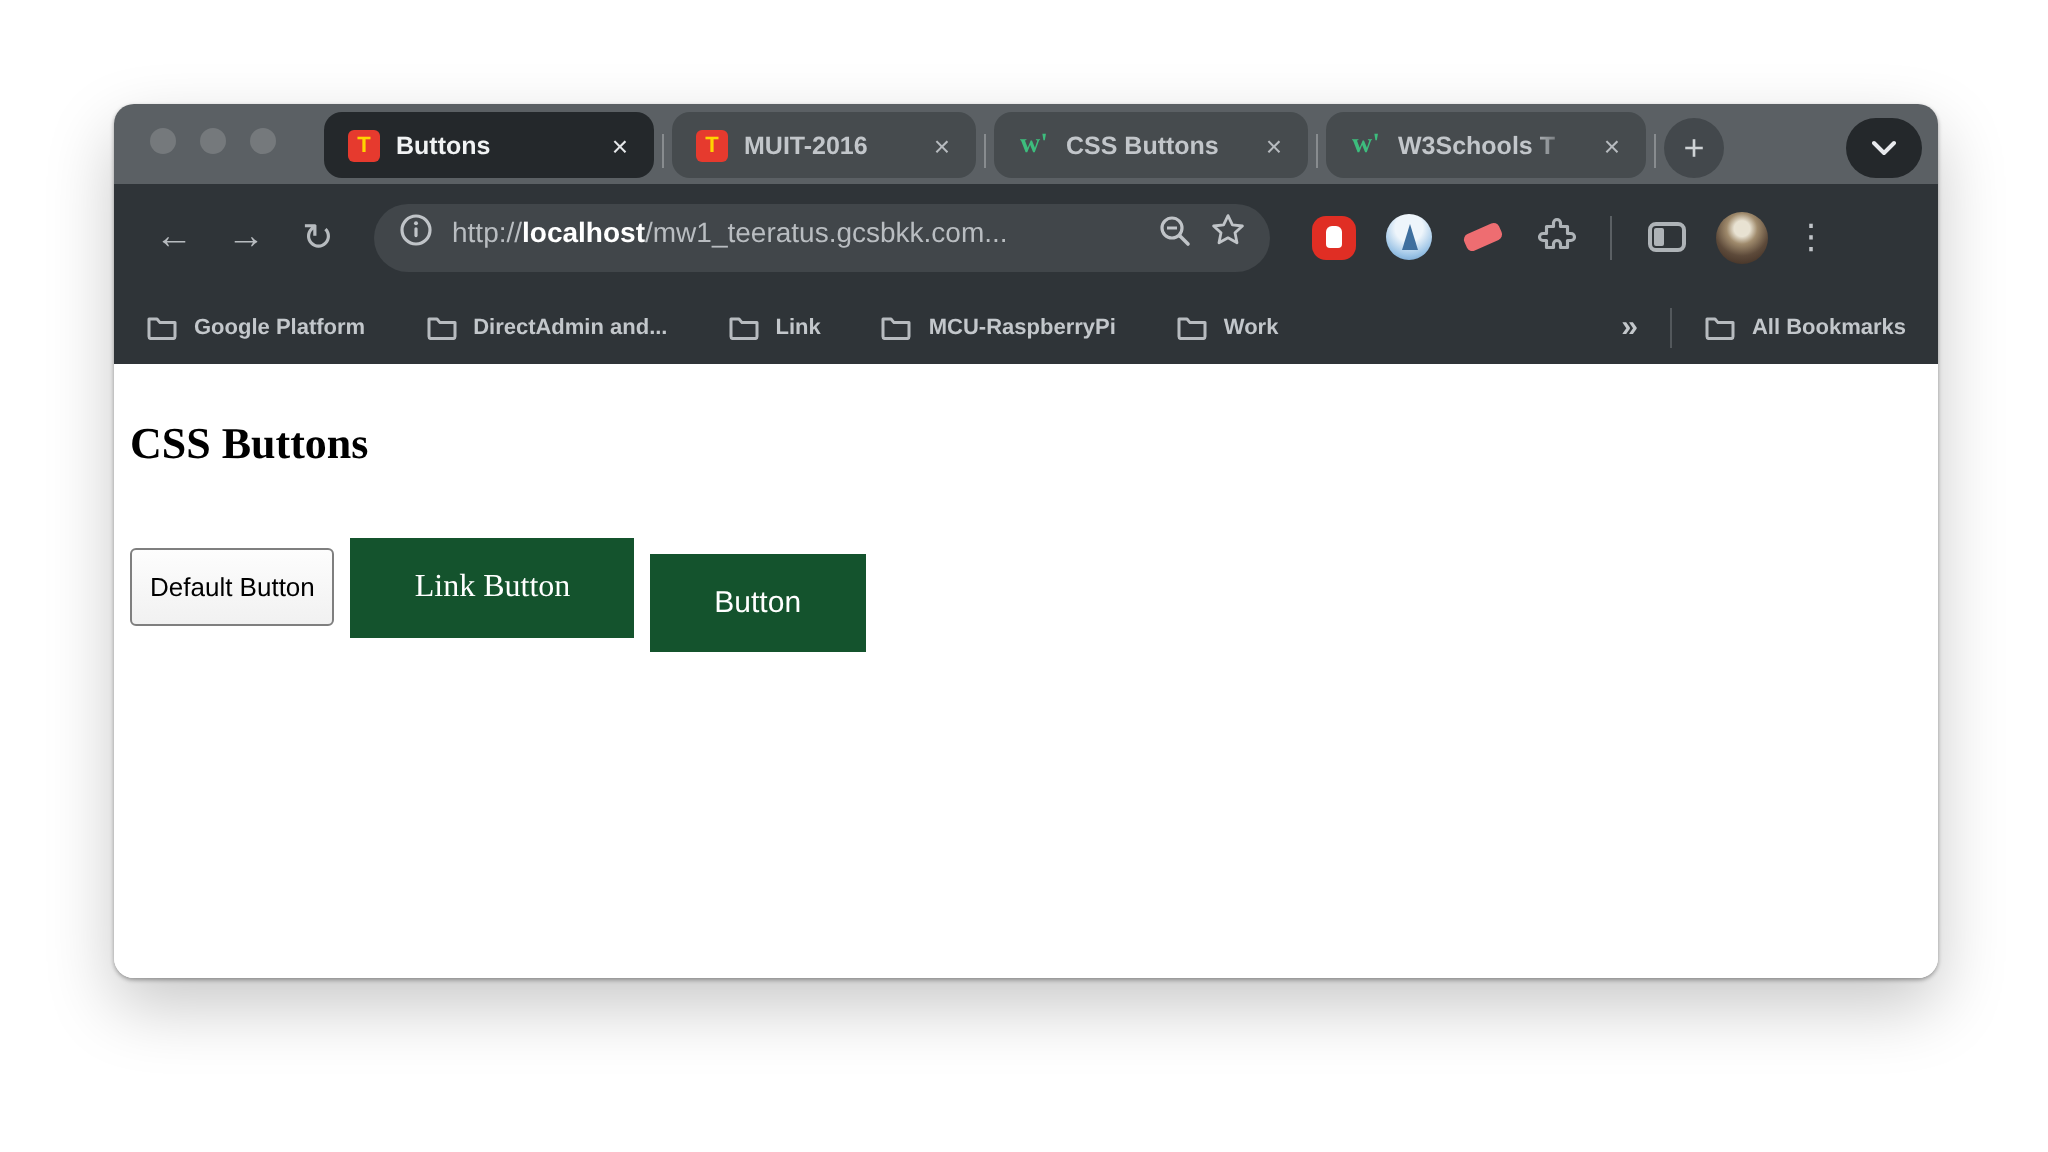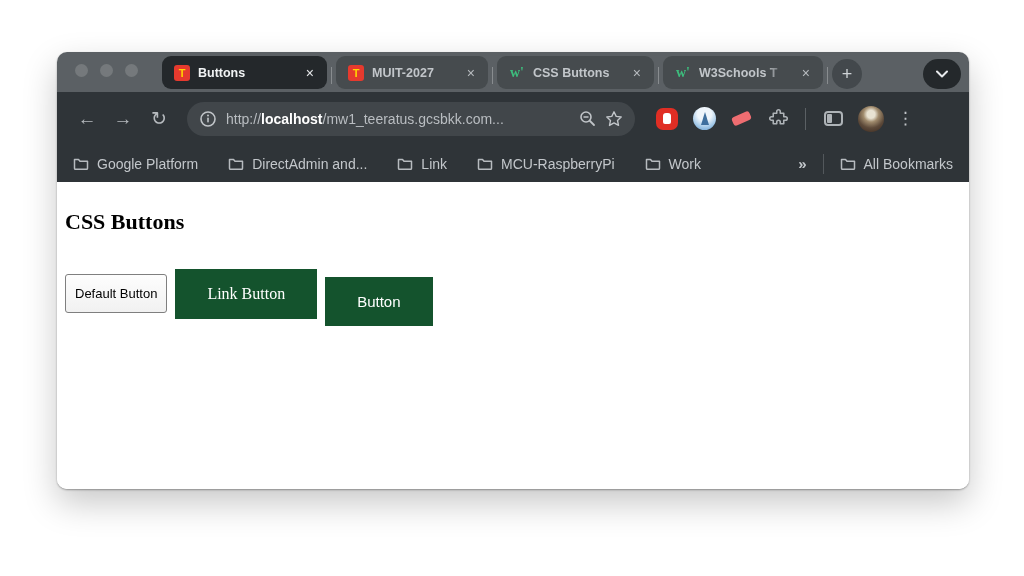--- a/index.html
+++ b/index.html
@@ -35,21 +35,21 @@
 
   .newtab-btn { width:30px; height:30px; border-radius:50%; background:#43484c; color:#cfd3d6;
     font-size:18px; display:flex; align-items:center; justify-content:center; margin-bottom:0px; flex:none; }
   .tabsearch-btn { margin-left:auto; width:38px; height:30px; border-radius:15px; background:#24282b;
     display:flex; align-items:center; justify-content:center; flex:none; }
 
   
   .toolbar { height:53px; background:#2f3438; display:flex; align-items:center; padding:0 14px 0 16px; gap:8px; }
   .nav-ico { color:#b7bbbf; font-size:19px; width:28px; height:28px; display:flex; align-items:center; justify-content:center; border-radius:50%; flex:none; }
   .omnibox { height:34px; background:#41464a; border-radius:17px; flex:none; width:448px;
-    display:flex; align-items:center; padding:0 12px; gap:9px; margin-left:6px; }
+    display:flex; align-items:flex-end; padding:12px 12px; gap:9px; margin-left:6px; }
   .url { font-size:14px; color:#b9bdc1; white-space:nowrap; overflow:hidden; flex:1; }
   .url b { color:#ffffff; font-weight:700; }
   .ombx-ico { flex:none; display:flex; align-items:center; }
 
   .ext-area { display:flex; align-items:center; gap:13px; margin-left:12px; }
   .ext-ico { width:24px; height:24px; display:flex; align-items:center; justify-content:center; flex:none; }
   .adblock { width:22px; height:22px; border-radius:7px; background:#e02e24; position:relative; }
   .adblock::after { content:""; position:absolute; left:7px; top:5px; width:8px; height:11px; background:#fff; border-radius:3px 3px 2px 2px; }
   .bluecirc { width:23px; height:23px; border-radius:50%; background:radial-gradient(circle at 50% 30%, #eef5fb 0 35%, #9cc4e6 70%, #5f93c4); position:relative; }
   .bluecirc::after { content:""; position:absolute; left:8px; top:5px; width:0; height:0;
@@ -58,21 +58,21 @@
   .tool-sep { width:1px; height:22px; background:#5b6064; margin:0 2px; }
   .sidepanel { width:19px; height:15px; border:2px solid #aeb3b7; border-radius:4px; position:relative; }
   .sidepanel::after { content:""; position:absolute; left:1px; top:1px; bottom:1px; width:5px; background:#aeb3b7; border-radius:1px; }
   .avatar { width:26px; height:26px; border-radius:50%; flex:none;
     background:radial-gradient(circle at 50% 32%, #e8e2d2 0 18%, #a08b6d 35%, #5d4a3a 62%, #36251c 100%); }
   .kebab { color:#c0c4c8; font-size:17px; letter-spacing:0; width:16px; text-align:center; }
 
   
   .bookmarks { height:37px; background:#2f3438; display:flex; align-items:center; padding:0 16px; gap:30px; }
   .bm { display:flex; align-items:center; gap:8px; flex:none; }
-  .bm-label { font-size:14px; font-weight:400; color:#c3c7cb; white-space:nowrap; }
+  .bm-label { font-size:11px; font-weight:700; color:#c3c7cb; white-space:nowrap; }
   .bm-right { margin-left:auto; display:flex; align-items:center; gap:16px; }
   .bm-overflow { color:#c3c7cb; font-size:15px; font-weight:700; }
   .bm-sep { width:1px; height:20px; background:#53585c; }
 
   
   .content { height:307px; background:#ffffff; padding:8px; color:#000; }
   .content h2 { font-family:"Liberation Serif", serif; font-size:22px; font-weight:700; margin:19px 0 26px 0; }
   .btn-row { display:flex; align-items:center; gap:8px; }
   .default-btn { font-family:"Liberation Sans", sans-serif; font-size:13px; color:#000;
     background:linear-gradient(#fdfdfd,#f1f1f1); border:1px solid #7f7f7f; border-radius:3px; padding:2px 9px; height:39px; }
@@ -97,21 +97,21 @@
 
     <div class="tab active" style="width:165px">
       <span class="favicon red-t">T</span>
       <span class="tab-label">Buttons</span>
       <span class="tab-close">×</span>
     </div>
     <span class="tab-sep"></span>
 
     <div class="tab inactive" style="width:152px">
       <span class="favicon red-t">T</span>
-      <span class="tab-label">MUIT-2027</span>
+      <span class="tab-label">MUIT-2016</span>
       <span class="tab-close">×</span>
     </div>
     <span class="tab-sep"></span>
 
     <div class="tab inactive" style="width:157px">
       <span class="favicon w3">w'</span>
       <span class="tab-label">CSS Buttons</span>
       <span class="tab-close">×</span>
     </div>
     <span class="tab-sep"></span>

